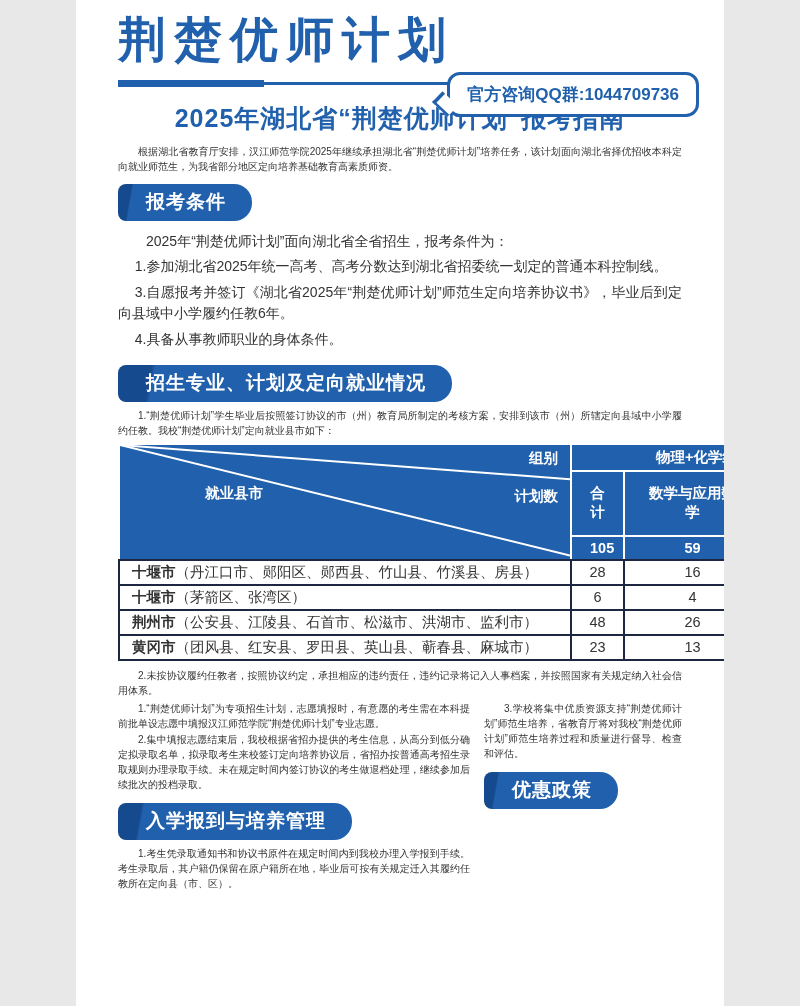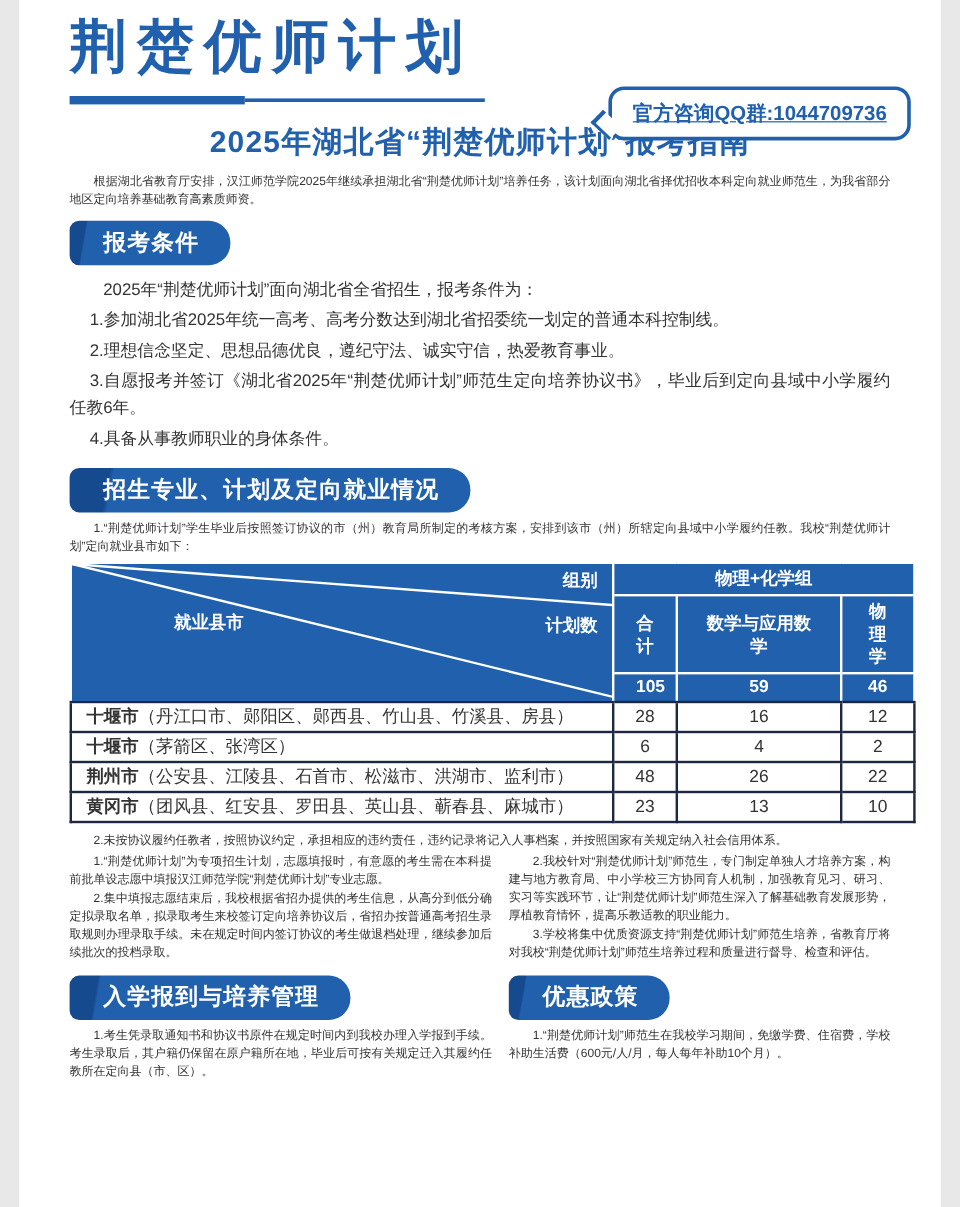--- a/index.html
+++ b/index.html
@@ -4,38 +4,37 @@
 <style>
   :root{
     --blue:#2060AC;
     --blue-dark:#164A8E;
     --navy:#1D2742;
     --ink:#333333;
   }
   *{box-sizing:border-box;}
   html,body{margin:0;padding:0;background:#e8e8e8;}
   .page{
-    width:768px;height:1006px;margin:0 auto;background:#ffffff;
+    width:648px;height:1006px;margin:0 auto;background:#ffffff;
     font-family:"Liberation Sans","DejaVu Sans",sans-serif;
     color:var(--ink);position:relative;overflow:hidden;
   }
   .masthead{position:relative;padding:0 42px;}
   .brand-title{
     margin:14px 0 0;font-size:48px;line-height:1.1;font-weight:900;
     color:var(--blue);letter-spacing:8px;
   }
   .title-underline{display:flex;align-items:center;margin-top:13px;}
   .underline-thick{width:146px;height:7px;background:var(--blue);}
   .underline-thin{width:200px;height:3px;background:var(--blue);}
   .qq-bubble{
     position:absolute;top:58px;right:25px;background:#fff;
     border:3px solid var(--blue);border-radius:13px;
     padding:8px 17px;font-size:17px;font-weight:bold;color:var(--blue);
     white-space:nowrap;
-    text-decoration:underline;
   }
   .qq-bubble::before{
     content:"";position:absolute;left:-14px;bottom:1px;width:15px;height:15px;
     background:#fff;border-left:3px solid var(--blue);border-bottom:3px solid var(--blue);
     transform:skew(14deg,6deg) rotate(48deg);
   }
   .content{padding:0 42px;}
   .page-title{
     text-align:center;font-size:25px;font-weight:bold;color:var(--blue);
     margin:15px 0 9px;letter-spacing:1px;
@@ -101,21 +100,20 @@
 
     <h2 class="page-title">2025年湖北省“荆楚优师计划”报考指南</h2>
 
     <p class="para">根据湖北省教育厅安排，汉江师范学院2025年继续承担湖北省“荆楚优师计划”培养任务，该计划面向湖北省择优招收本科定向就业师范生，为我省部分地区定向培养基础教育高素质师资。</p>
 
     <div class="pill">
       <span>报考条件</span>
     </div>
     <p class="cond cond-lead">2025年“荆楚优师计划”面向湖北省全省招生，报考条件为：</p>
     <p class="cond cond-item">1.参加湖北省2025年统一高考、高考分数达到湖北省招委统一划定的普通本科控制线。</p>
-    <p class="cond cond-item">2.理想信念坚定、思想品德优良，遵纪守法、诚实守信，热爱教育事业。</p>
     <p class="cond cond-item">3.自愿报考并签订《湖北省2025年“荆楚优师计划”师范生定向培养协议书》，毕业后到定向县域中小学履约任教6年。</p>
     <p class="cond cond-item">4.具备从事教师职业的身体条件。</p>
 
     <div class="pill">
       <span>招生专业、计划及定向就业情况</span>
     </div>
     <p class="para">1.“荆楚优师计划”学生毕业后按照签订协议的市（州）教育局所制定的考核方案，安排到该市（州）所辖定向县域中小学履约任教。我校“荆楚优师计划”定向就业县市如下：</p>
 
     <table class="plan-table">
       <colgroup>
@@ -179,24 +177,22 @@
     <div class="columns">
       <div class="col-left">
         <p class="para col-para">1.“荆楚优师计划”为专项招生计划，志愿填报时，有意愿的考生需在本科提前批单设志愿中填报汉江师范学院“荆楚优师计划”专业志愿。</p>
         <p class="para col-para">2.集中填报志愿结束后，我校根据省招办提供的考生信息，从高分到低分确定拟录取名单，拟录取考生来校签订定向培养协议后，省招办按普通高考招生录取规则办理录取手续。未在规定时间内签订协议的考生做退档处理，继续参加后续批次的投档录取。</p>
         <div class="pill">
           <span>入学报到与培养管理</span>
         </div>
         <p class="para col-para">1.考生凭录取通知书和协议书原件在规定时间内到我校办理入学报到手续。考生录取后，其户籍仍保留在原户籍所在地，毕业后可按有关规定迁入其履约任教所在定向县（市、区）。</p>
       </div>
       <div class="col-right">
-        <p class="para col-para">2.我校针对“荆楚优师计划”师范生，专门制定单独人才培养方案，构建与地方教育局、中小学校三方协同育人机制，加强教育见习、研习、实习等实践环节，让“荆楚优师计划”师范生深入了解基础教育发展形势，厚植教育情怀，提高乐教适教的职业能力。</p>
         <p class="para col-para">3.学校将集中优质资源支持“荆楚优师计划”师范生培养，省教育厅将对我校“荆楚优师计划”师范生培养过程和质量进行督导、检查和评估。</p>
         <div class="pill">
           <span>优惠政策</span>
         </div>
-        <p class="para col-para">1.“荆楚优师计划”师范生在我校学习期间，免缴学费、住宿费，学校补助生活费（600元/人/月，每人每年补助10个月）。</p>
         
       </div>
     </div>
 
   </div>
 </div>
 
 </body></html>

